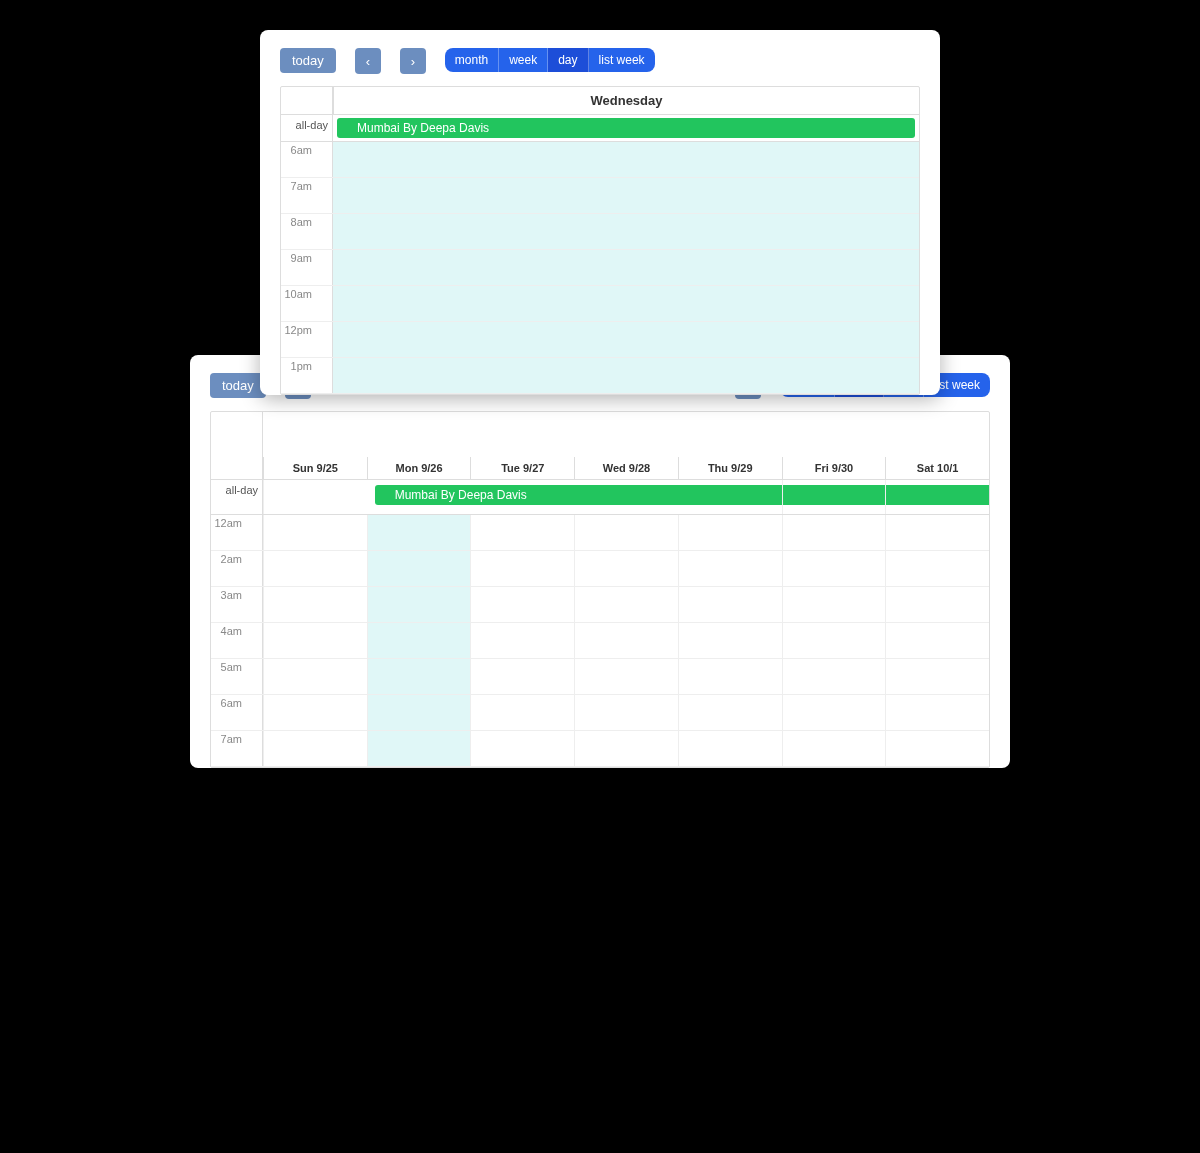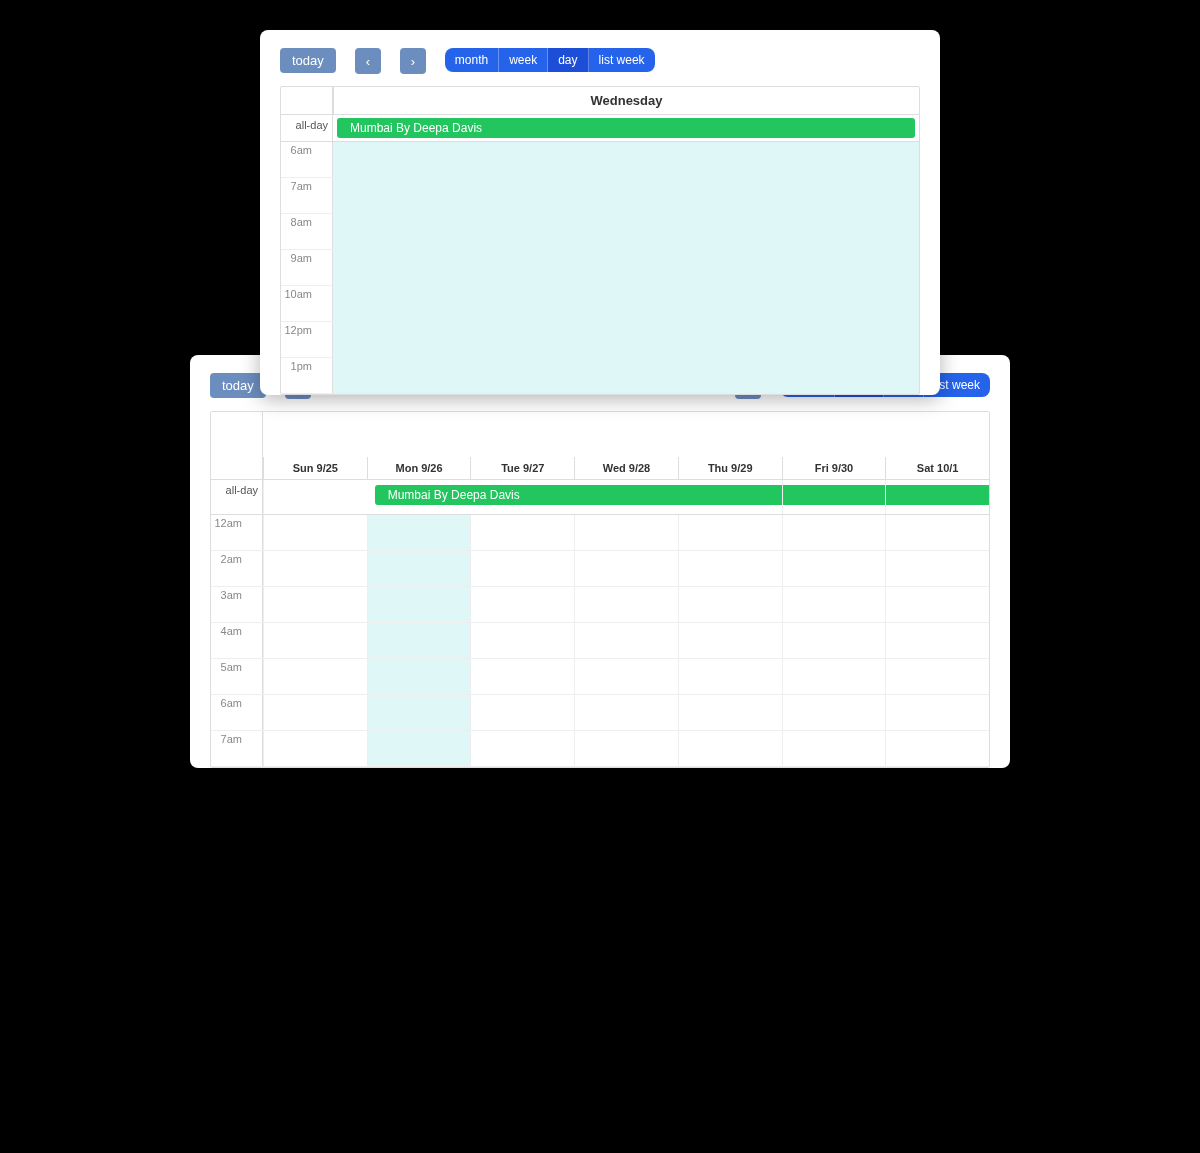--- a/index.html
+++ b/index.html
@@ -130,21 +130,21 @@
       font-size: 11px;
       color: #555;
       padding: 4px 4px;
       text-align: right;
       border-right: 1px solid #ddd;
     }
     .allday-event {
       background: #22c55e;
       color: #fff;
       font-size: 12px;
-      padding: 3px 13px;
+      padding: 3px 20px;
       border-radius: 3px;
       margin: 3px 4px;
       white-space: nowrap;
       overflow: hidden;
       text-overflow: ellipsis;
     }
 
     .time-grid {
       overflow-y: auto;
       max-height: 300px;

